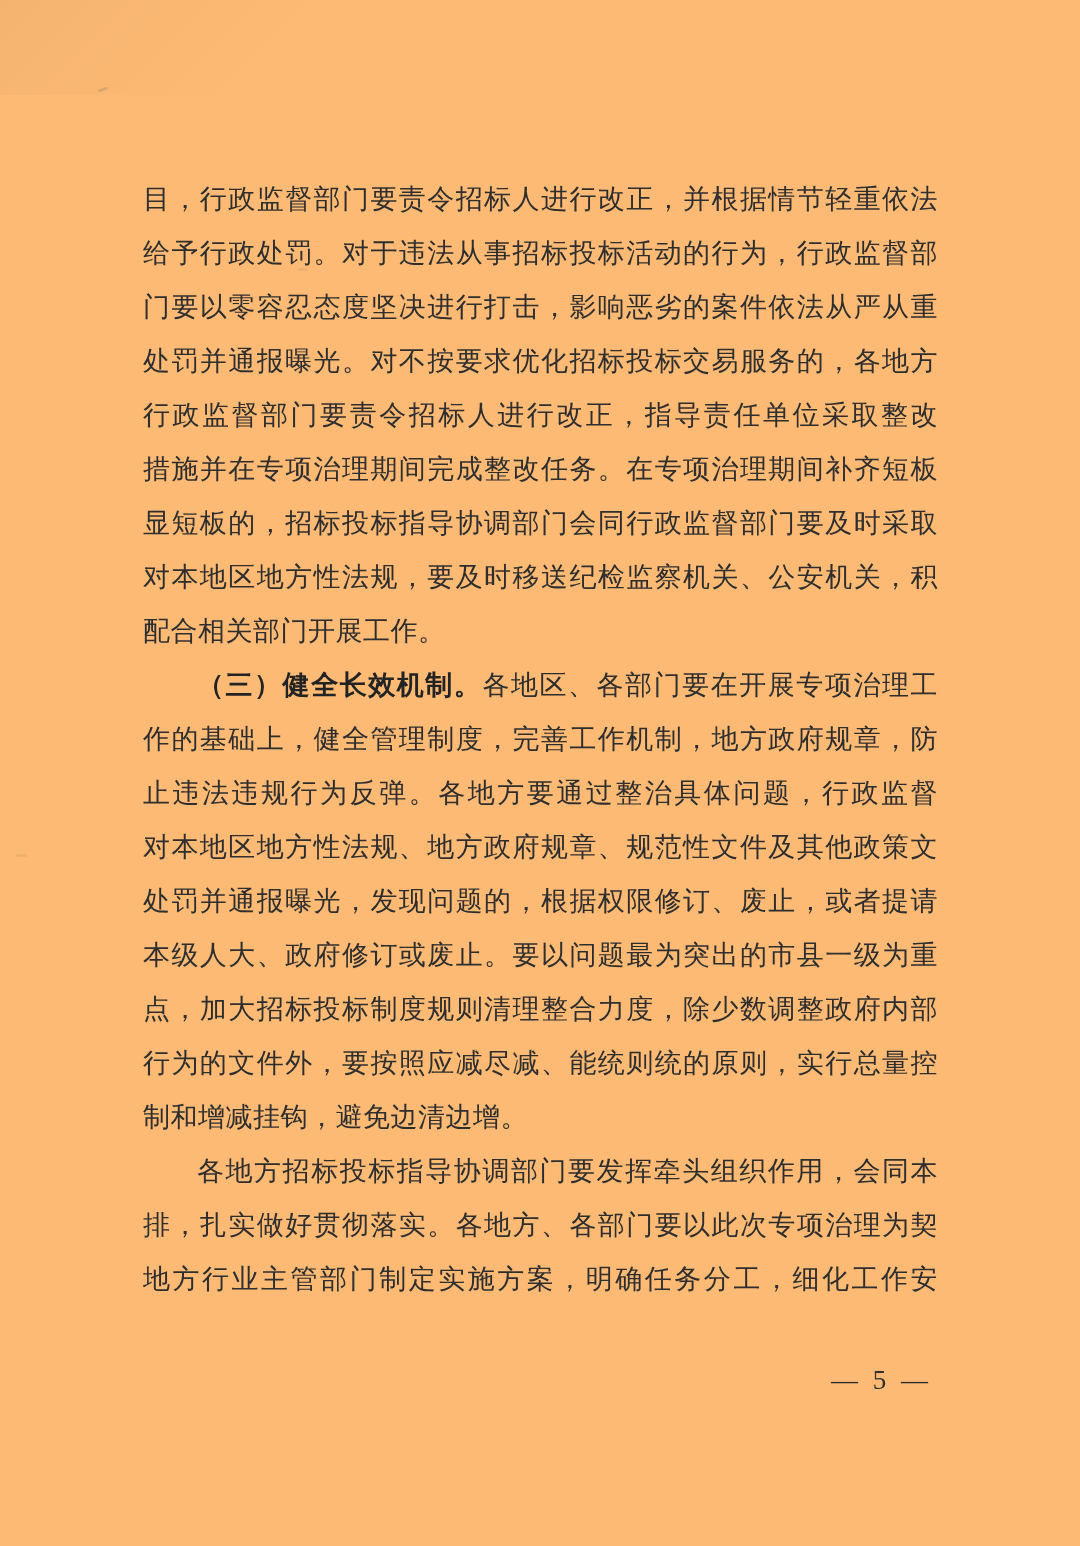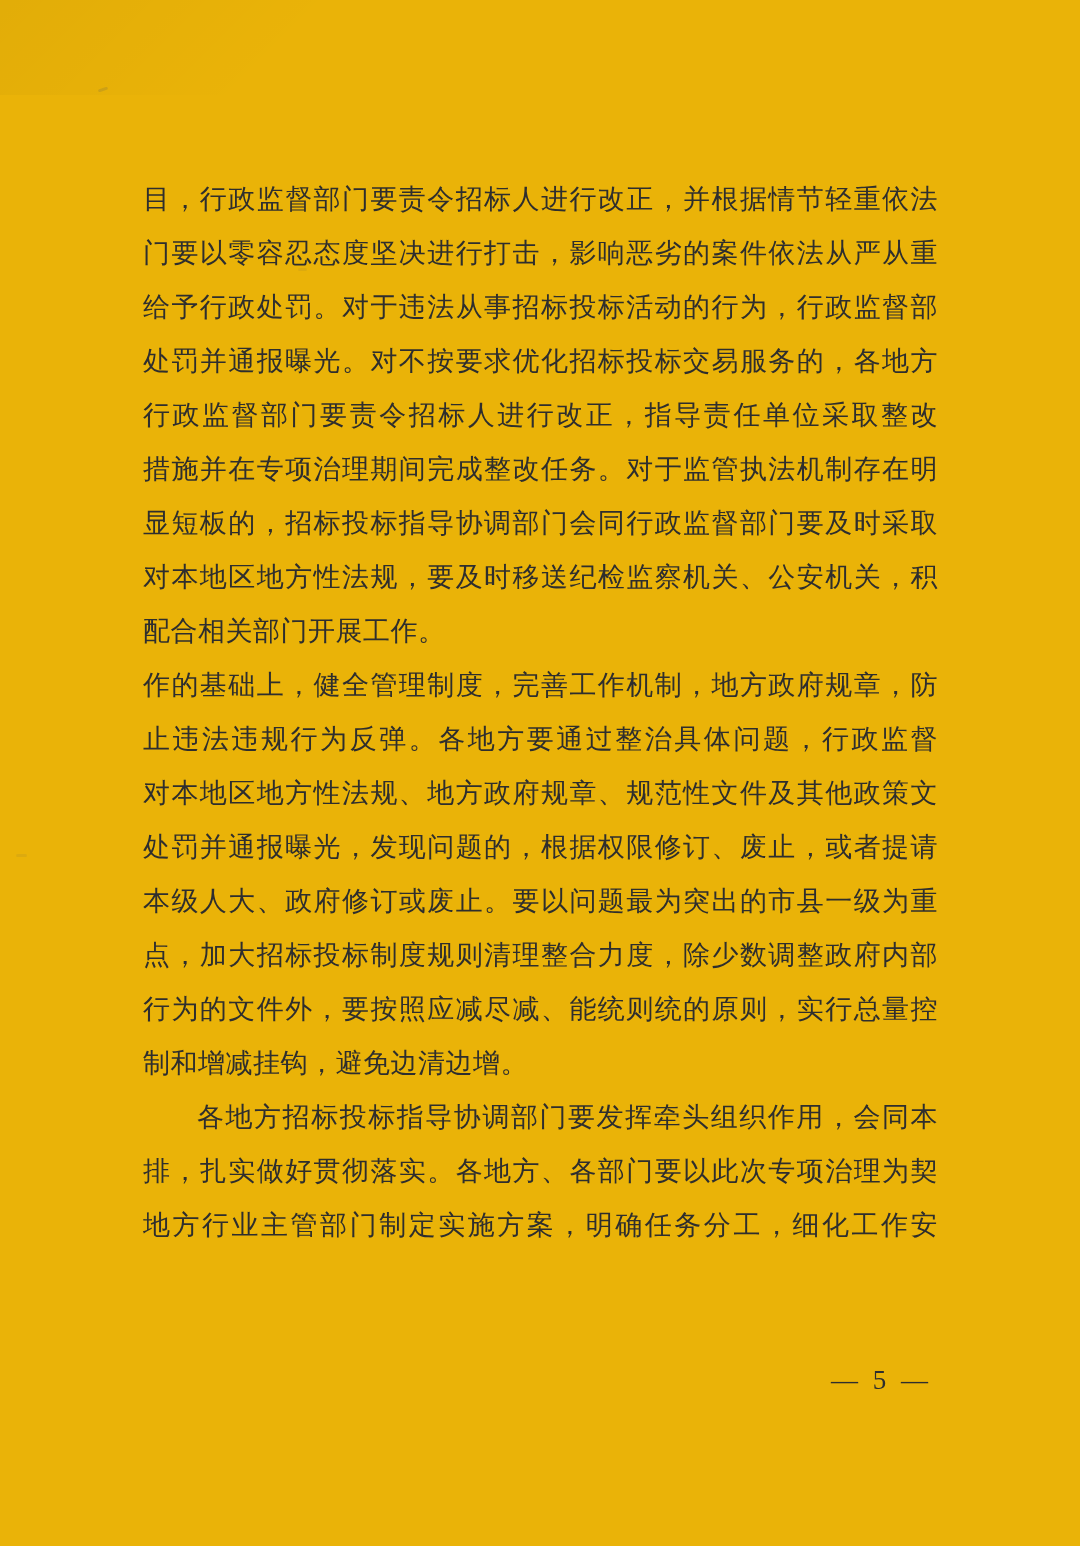--- a/index.html
+++ b/index.html
@@ -4,21 +4,21 @@
 <style>
   html, body {
     margin: 0;
     padding: 0;
     background: #ffffff;
   }
   .page {
     position: relative;
     width: 1080px;
     height: 1546px;
-    background: #eab308;
+    background: #fdba74;
     overflow: hidden;
     font-family: "Liberation Serif", "DejaVu Serif", serif;
   }
   
   .shade-topleft {
     position: absolute;
     left: 0; top: 0;
     width: 390px; height: 95px;
     background: linear-gradient(135deg, rgba(0,0,0,0.035), rgba(0,0,0,0.0) 70%);
     pointer-events: none;
@@ -73,31 +73,32 @@
 
   <div class="shade-topleft"></div>
   <div class="artifact a1"></div>
   <div class="artifact a2"></div>
   <div class="artifact a3"></div>
 
   <main class="textblock">
 
     <section>
       <div class="ln j">目，行政监督部门要责令招标人进行改正，并根据情节轻重依法</div>
+      <div class="ln j">给予行政处罚。对于违法从事招标投标活动的行为，行政监督部</div>
       <div class="ln j">门要以零容忍态度坚决进行打击，影响恶劣的案件依法从严从重</div>
-      <div class="ln j">给予行政处罚。对于违法从事招标投标活动的行为，行政监督部</div>
       <div class="ln j">处罚并通报曝光。对不按要求优化招标投标交易服务的，各地方</div>
       <div class="ln j">行政监督部门要责令招标人进行改正，指导责任单位采取整改</div>
-      <div class="ln j">措施并在专项治理期间完成整改任务。对于监管执法机制存在明</div>
+      <div class="ln j">措施并在专项治理期间完成整改任务。在专项治理期间补齐短板</div>
       <div class="ln j">显短板的，招标投标指导协调部门会同行政监督部门要及时采取</div>
       <div class="ln j">对本地区地方性法规，要及时移送纪检监察机关、公安机关，积极</div>
       <div class="ln">配合相关部门开展工作。</div>
     </section>
 
     <section>
+      <div class="ln j ind"><span class="lead-bold">（三）健全长效机制。</span><span>各地区、各部门要在开展专项治理工</span></div>
       <div class="ln j">作的基础上，健全管理制度，完善工作机制，地方政府规章，防</div>
       <div class="ln j">止违法违规行为反弹。各地方要通过整治具体问题，行政监督部，</div>
       <div class="ln j">对本地区地方性法规、地方政府规章、规范性文件及其他政策文</div>
       <div class="ln j">处罚并通报曝光，发现问题的，根据权限修订、废止，或者提请</div>
       <div class="ln j">本级人大、政府修订或废止。要以问题最为突出的市县一级为重</div>
       <div class="ln j">点，加大招标投标制度规则清理整合力度，除少数调整政府内部</div>
       <div class="ln j">行为的文件外，要按照应减尽减、能统则统的原则，实行总量控</div>
       <div class="ln">制和增减挂钩，避免边清边增。</div>
     </section>
 

